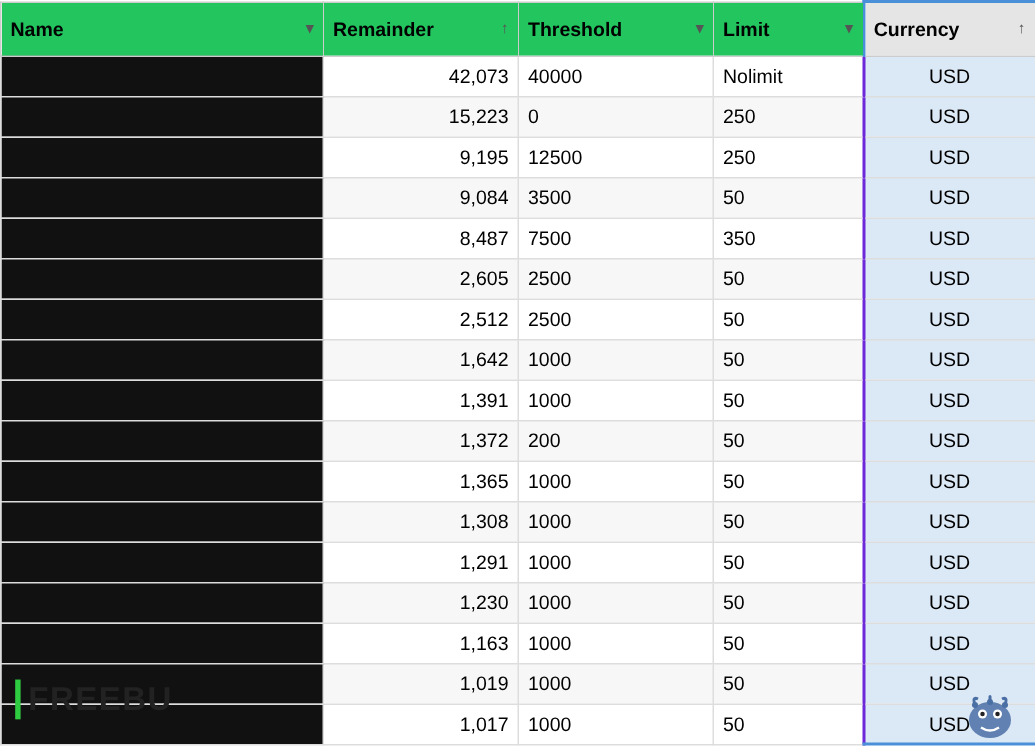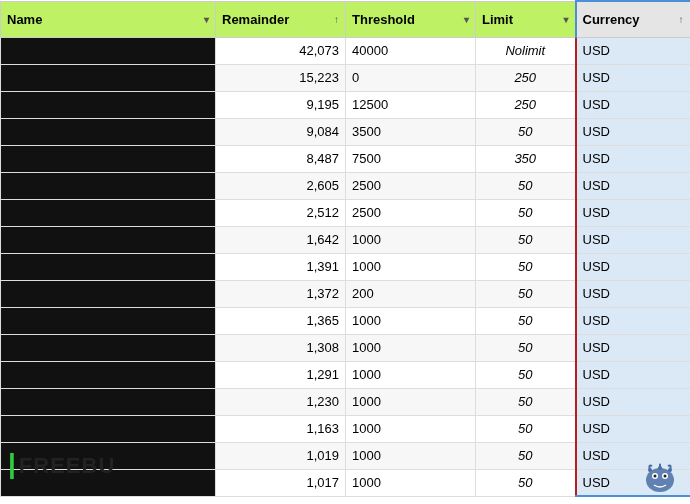--- a/index.html
+++ b/index.html
@@ -21,21 +21,21 @@
       width: 100%;
       table-layout: fixed;
     }
     col.name-col { width: 215px; }
     col.remainder-col { width: 130px; }
     col.threshold-col { width: 130px; }
     col.limit-col { width: 100px; }
     col.currency-col { width: 115px; }
 
     thead tr th {
-      background: #bef264;
+      background: #22c55e;
       border: 1px solid #ccc;
       padding: 4px 6px;
       text-align: left;
       font-weight: bold;
       white-space: nowrap;
       height: 36px;
       vertical-align: middle;
       position: relative;
     }
     thead tr th.active-sort {
@@ -73,31 +73,31 @@
       background: #111 !important;
       color: #111;
     }
     .col-remainder {
       text-align: right;
     }
     .col-threshold {
       text-align: left;
     }
     .col-limit {
-      text-align: center;
-      font-style: italic;
+      text-align: left;
     }
     .col-currency {
       text-align: left;
       color: #000;
     }
     .currency-active {
       background: #dbe8f5 !important;
-      border-left: 2px solid #b91c1c;
+      border-left: 2px solid #6d28d9;
       border-right: 2px solid #4a90d9;
+      text-align: center;
     }
     .watermark {
       position: fixed;
       bottom: 24px;
       left: 8px;
       font-size: 22px;
       font-weight: bold;
       color: #222;
       letter-spacing: 1px;
       z-index: 10;

